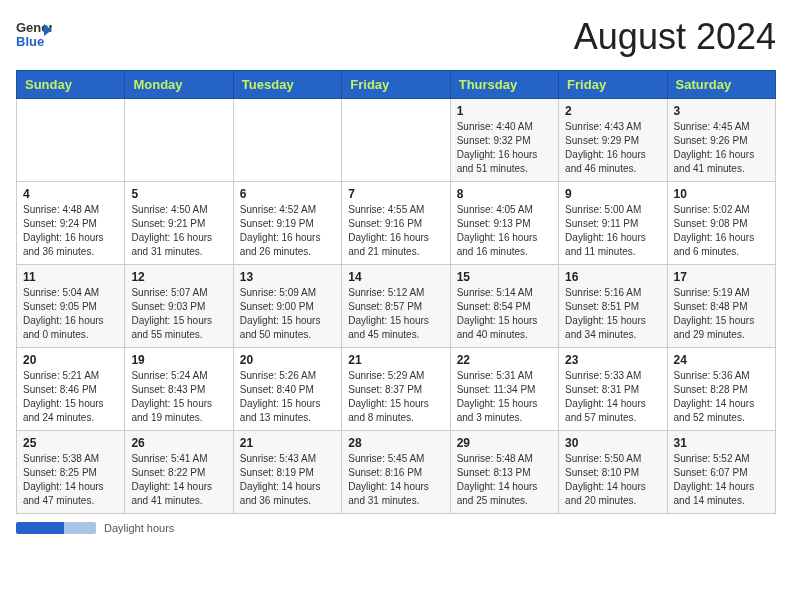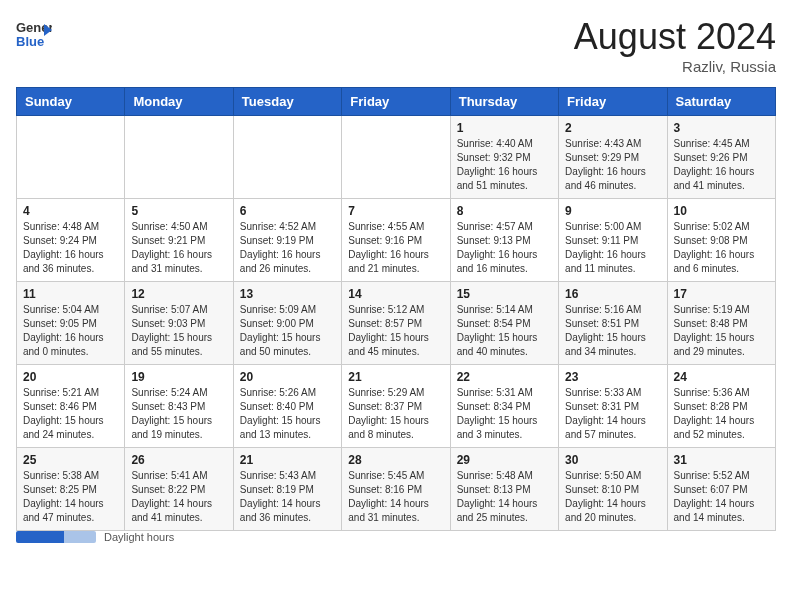--- a/index.html
+++ b/index.html
@@ -18,38 +18,38 @@
     }
     .logo {
       display: flex;
       align-items: center;
       gap: 4px;
     }
     .logo-icon {
       width: 36px;
       height: 36px;
     }
-    .title-block { text-align: right; }
+    .title-block { text-align: left; }
     .month-year {
       font-size: 36px;
       font-weight: normal;
       color: #222;
     }
     .location {
       font-size: 15px;
       color: #555;
     }
     table {
       width: 100%;
       border-collapse: collapse;
       table-layout: fixed;
     }
     thead tr th {
       background-color: #2563c7;
-      color: #ffffff;
+      color: #bef264;
       font-size: 13px;
       font-weight: bold;
       text-align: left;
       padding: 6px 8px;
       border: 1px solid #1a4fa0;
     }
     tbody tr td {
       vertical-align: top;
       border: 1px solid #ccc;
       padding: 5px 6px;
@@ -72,20 +72,21 @@
     }
     .day-info {
       font-size: 10px;
       line-height: 1.4;
       color: #333;
     }
     .empty { background: #fff !important; }
     .footer {
       display: flex;
       align-items: center;
+      margin-top: 8px;
       font-size: 11px;
       color: #555;
       gap: 8px;
     }
     .footer-bar {
       display: inline-block;
       width: 80px;
       height: 12px;
       background: linear-gradient(to right, #2563c7 60%, #aac4e8 60%);
       border-radius: 2px;
@@ -97,21 +98,20 @@
 <div class="header">
   <div class="logo">
     <svg class="logo-icon" viewBox="0 0 36 36">
       <text x="0" y="16" font-size="13" font-weight="bold" fill="#333">General</text>
       <text x="0" y="30" font-size="13" font-weight="bold" fill="#2563c7">Blue</text>
       <polygon points="28,8 36,14 28,20" fill="#2563c7"></polygon>
     </svg>
   </div>
   <div class="title-block">
     <div class="month-year">August 2024</div>
-    <div class="location">Razliv, Russia</div>
   </div>
 </div>
 
 <table>
   <thead>
     <tr id="header-row">
         <th>Sunday</th>
         <th>Monday</th>
         <th>Tuesday</th>
         <th>Friday</th>
@@ -172,21 +172,21 @@
         </td>
         <td>
           <span class="day-number">7</span>
           <div class="day-info">Sunrise: 4:55 AM
 Sunset: 9:16 PM
 Daylight: 16 hours
 and 21 minutes.</div>
         </td>
         <td>
           <span class="day-number">8</span>
-          <div class="day-info">Sunrise: 4:57 AM
+          <div class="day-info">Sunrise: 4:05 AM
 Sunset: 9:13 PM
 Daylight: 16 hours
 and 16 minutes.</div>
         </td>
         <td>
           <span class="day-number">9</span>
           <div class="day-info">Sunrise: 5:00 AM
 Sunset: 9:11 PM
 Daylight: 16 hours
 and 11 minutes.</div>
@@ -275,21 +275,21 @@
         <td>
           <span class="day-number">21</span>
           <div class="day-info">Sunrise: 5:29 AM
 Sunset: 8:37 PM
 Daylight: 15 hours
 and 8 minutes.</div>
         </td>
         <td>
           <span class="day-number">22</span>
           <div class="day-info">Sunrise: 5:31 AM
-Sunset: 8:34 PM
+Sunset: 11:34 PM
 Daylight: 15 hours
 and 3 minutes.</div>
         </td>
         <td>
           <span class="day-number">23</span>
           <div class="day-info">Sunrise: 5:33 AM
 Sunset: 8:31 PM
 Daylight: 14 hours
 and 57 minutes.</div>
         </td>

